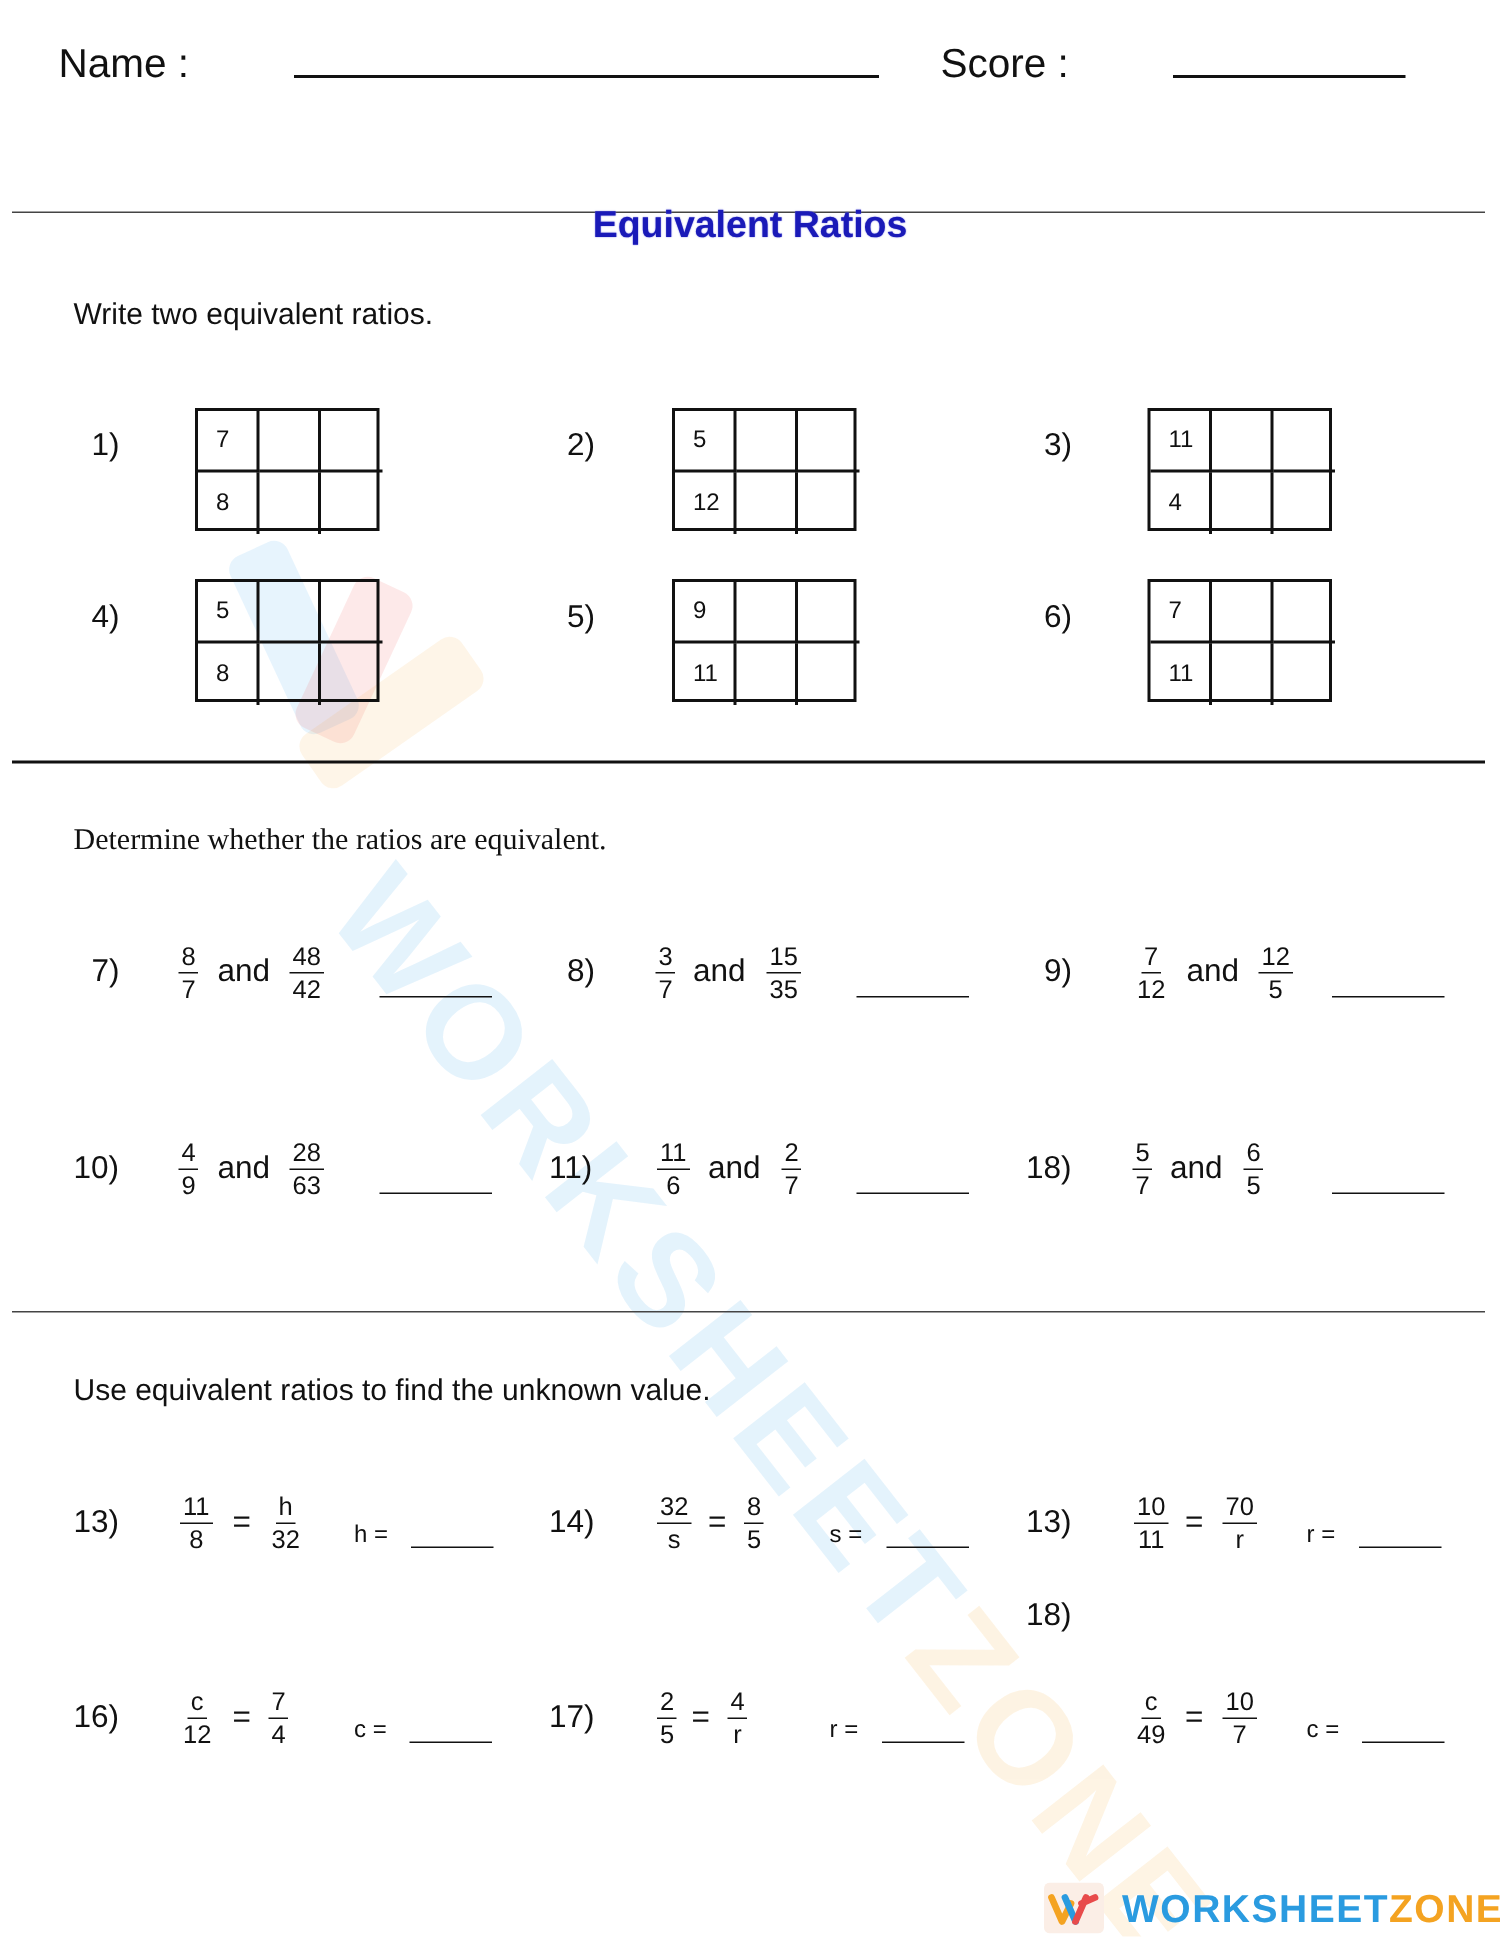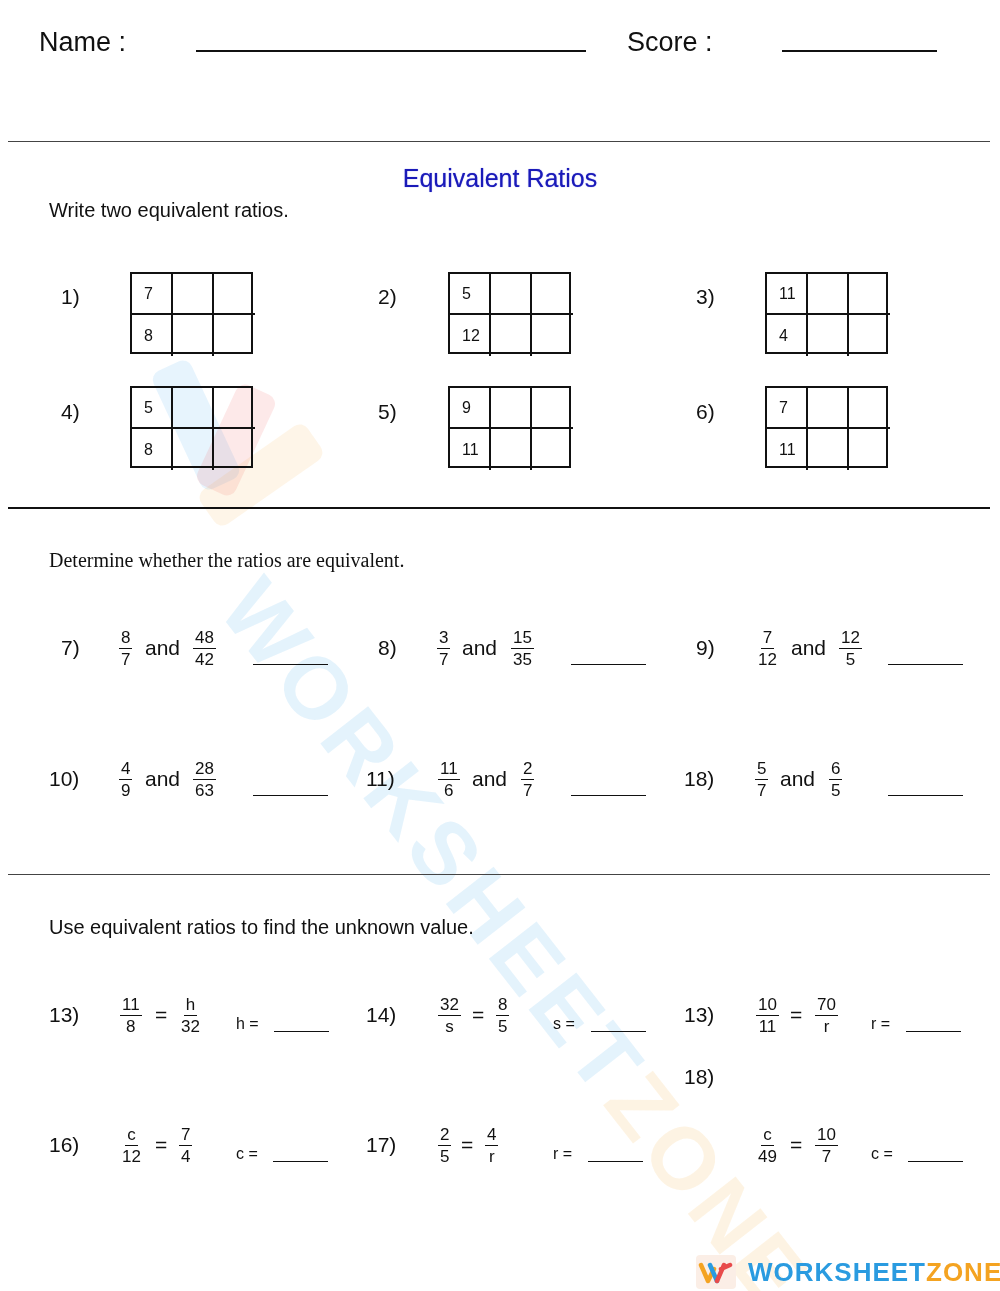--- a/index.html
+++ b/index.html
@@ -19,21 +19,21 @@
     .wm-logo-a { position: absolute; left: 175px; top: 360px; width: 42px; height: 130px; background: #6ab8f0; opacity: 0.16; transform: rotate(-25deg); border-radius: 10px; }
     .wm-logo-b { position: absolute; left: 215px; top: 385px; width: 42px; height: 110px; background: #f06a6a; opacity: 0.15; transform: rotate(25deg); border-radius: 10px; }
     .wm-logo-c { position: absolute; left: 240px; top: 410px; width: 42px; height: 130px; background: #f4b040; opacity: 0.12; transform: rotate(55deg); border-radius: 10px; }
 
     .hdr-label { font-size: 27px; top: 27px; }
     .hdr-line { height: 0; border-bottom: 2px solid #111; }
     .rule { left: 8px; width: 982px; height: 0; }
     .rule.thin { border-bottom: 1px solid #444; }
     .rule.thick { border-bottom: 2px solid #111; }
     .title {
-      left: 0; width: 1000px; top: 164px; text-align: center; font-weight: normal;
+      left: 0; width: 1000px; top: 136px; text-align: center; font-weight: bold;
       font-size: 25px; color: #1a1ab8; text-shadow: 0 0 1px #6a6ae0;
     }
     .instr { font-size: 20px; left: 49px; }
     .qnum { font-size: 21px; }
 
     .grid {
       position: absolute; width: 123px; height: 82px;
       display: grid; grid-template-columns: 41px 41px 41px; grid-template-rows: 41px 41px;
       border: 2px solid #111; box-sizing: border-box;
     }

